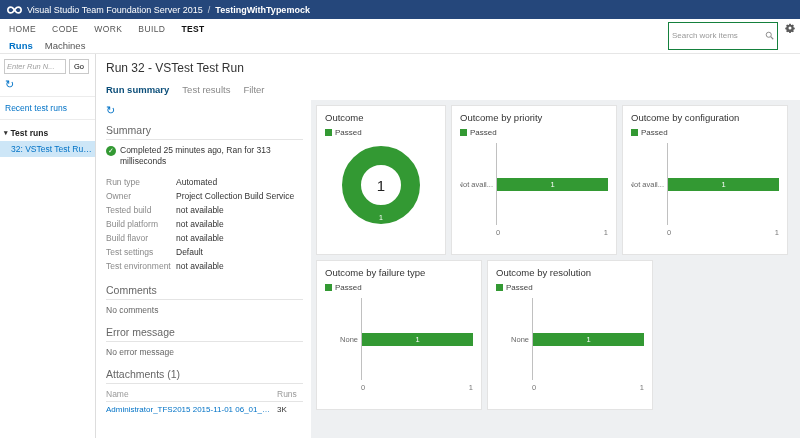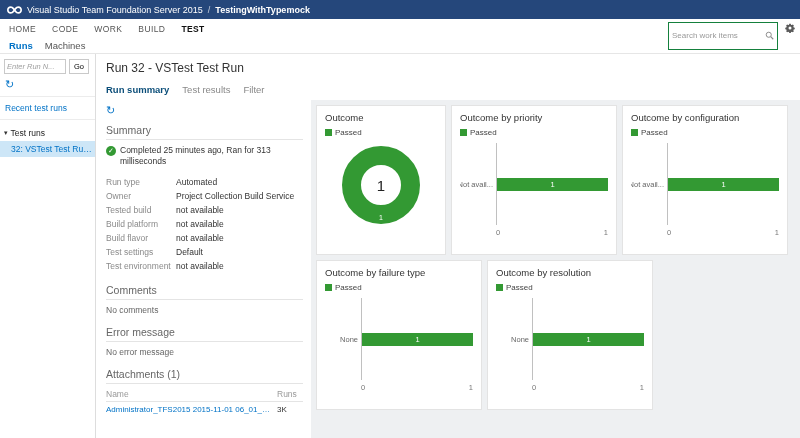--- a/index.html
+++ b/index.html
@@ -29,21 +29,21 @@
 
   
   .sidebar { width: 96px; border-right: 1px solid #ddd; font-size: 8.5px; padding-top: 5px; flex-shrink: 0; }
   .run-search { display: flex; gap: 3px; padding: 0 4px; }
   .run-search input { width: 62px; min-width: 0; height: 15px; border: 1px solid #c9c9c9; font-size: 7.5px; padding: 0 2px; font-family: inherit; }
   .run-search input::placeholder { color: #a0a0a0; font-style: italic; }
   .go-btn { height: 15px; font-size: 7.5px; border: 1px solid #c9c9c9; background: #fff; padding: 0 4px; font-family: inherit; cursor: pointer; }
   .refresh { color: #0072c6; font-size: 11px; line-height: 1; padding: 5px; cursor: pointer; width: fit-content; }
   .divider { border-top: 1px solid #ececec; margin: 1px 0; }
   .recent-link { color: #0072c6; padding: 5px; cursor: pointer; }
-  .tree-root { font-weight: 400; color: #222; padding: 7px 4px 3px; display: flex; gap: 3px; align-items: center; cursor: pointer; }
+  .tree-root { font-weight: 700; color: #222; padding: 7px 4px 3px; display: flex; gap: 3px; align-items: center; cursor: pointer; }
   .arrow { font-size: 7px; color: #333; }
   .tree-item { background: #cde6f7; color: #0072c6; padding: 3px 3px 3px 11px; white-space: nowrap; overflow: hidden; text-overflow: ellipsis; cursor: pointer; }
 
   
   .main { flex: 1; display: flex; flex-direction: column; padding: 7px 0 0 10px; min-width: 0; }
   h1 { font-size: 12px; font-weight: 400; color: #333; }
   .run-tabs { display: flex; gap: 13px; font-size: 9.5px; margin-top: 9px; color: #888; }
   .run-tab { cursor: pointer; }
   .run-tab.active { color: #0b4e79; font-weight: 700; }
   .content-row { flex: 1; display: flex; margin-top: 5px; min-height: 0; }

